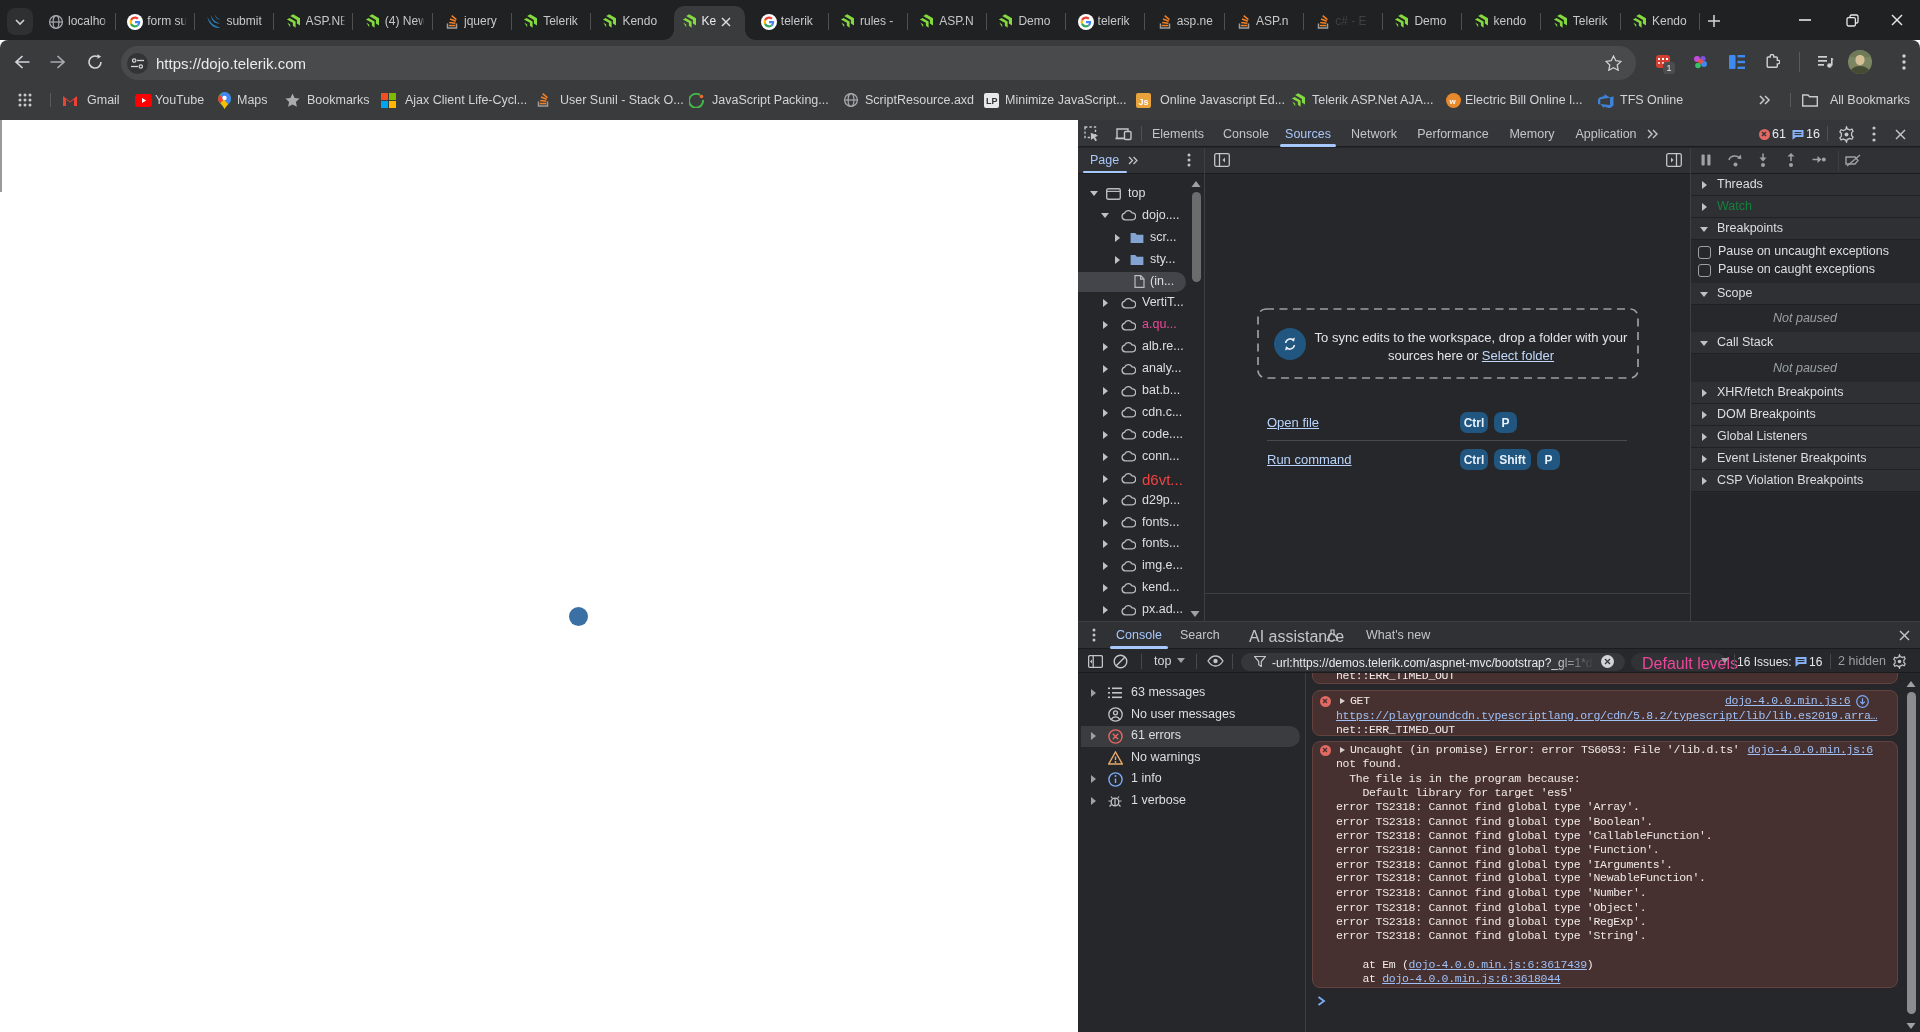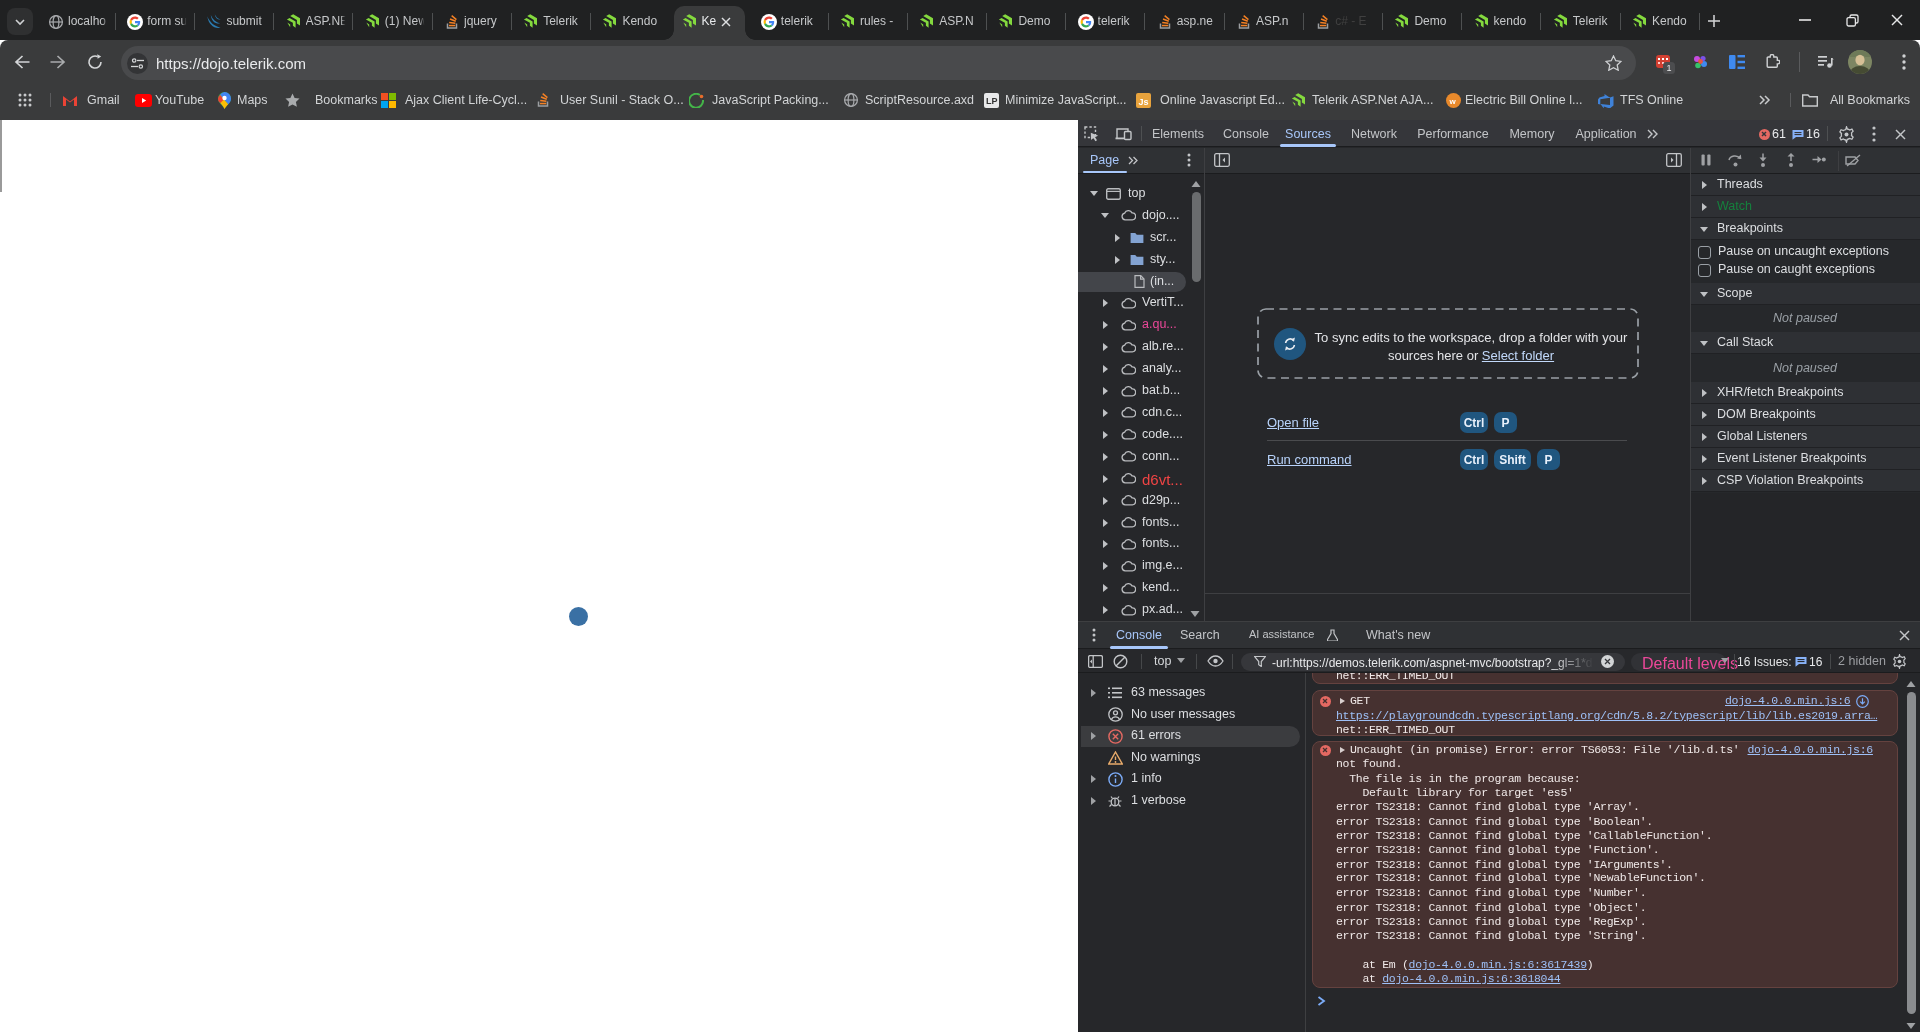--- a/index.html
+++ b/index.html
@@ -45,21 +45,21 @@
     <path d="M8.2 1.2 L15 5.2 L15 12.6 L11.9 10.5 L11.9 6.9 L5.2 3.0 Z" fill="#84d93e"></path>
     <path d="M4.6 4.9 L10.6 8.4 L10.6 14.7 L7.9 12.8 L7.9 9.8 L1.9 6.5 Z" fill="#84d93e"></path>
     <path d="M2.3 9.6 L5.2 11.4 L5.2 14.2 Z" fill="#84d93e"></path>
   </svg>
 <div class="txt fade" style="left:305.6px;top:14px;width:40px;font-size:12px;color:#c6c8ca">ASP.NE</div>
 <svg style="position:absolute;left:363.8px;top:12.5px" width="18" height="18" viewBox="0 0 18 18">
     <path d="M8.2 1.2 L15 5.2 L15 12.6 L11.9 10.5 L11.9 6.9 L5.2 3.0 Z" fill="#84d93e"></path>
     <path d="M4.6 4.9 L10.6 8.4 L10.6 14.7 L7.9 12.8 L7.9 9.8 L1.9 6.5 Z" fill="#84d93e"></path>
     <path d="M2.3 9.6 L5.2 11.4 L5.2 14.2 Z" fill="#84d93e"></path>
   </svg>
-<div class="txt fade" style="left:384.8px;top:14px;width:40px;font-size:12px;color:#c6c8ca">(1) New</div>
+<div class="txt fade" style="left:384.8px;top:14px;width:40px;font-size:12px;color:#c6c8ca">(4) New</div>
 <svg style="position:absolute;left:444.0px;top:13.5px" width="16" height="16" viewBox="0 0 16 16">
     <path d="M3.5 9.5 V14 H12.5 V9.5" fill="none" stroke="#9b9ea1" stroke-width="1.5"></path>
     <rect x="5" y="10.8" width="6.2" height="1.5" fill="#f48024"></rect>
     <rect x="5.2" y="8.1" width="6.2" height="1.5" fill="#f48024" transform="rotate(8 8 8.8)"></rect>
     <rect x="5.8" y="5.4" width="6.2" height="1.5" fill="#f48024" transform="rotate(22 9 6.1)"></rect>
     <rect x="7.0" y="2.8" width="6.2" height="1.5" fill="#f48024" transform="rotate(40 10 3.5)"></rect>
   </svg>
 <div class="txt fade" style="left:464.0px;top:14px;width:40px;font-size:12px;color:#c6c8ca">jquery</div>
 <svg style="position:absolute;left:522.2px;top:12.5px" width="18" height="18" viewBox="0 0 18 18">
     <path d="M8.2 1.2 L15 5.2 L15 12.6 L11.9 10.5 L11.9 6.9 L5.2 3.0 Z" fill="#84d93e"></path>
@@ -308,21 +308,21 @@
     <path d="M6.5 0 a6.5 6.5 0 0 1 6.5 6.5 C13 11 8.5 13 6.5 17 C4.5 13 0 11 0 6.5 A6.5 6.5 0 0 1 6.5 0 Z" fill="#34a853"></path>
     <path d="M6.5 0 a6.5 6.5 0 0 1 6.5 6.5 C13 9 11.8 10.6 10.2 12.2 L2 3 A6.5 6.5 0 0 1 6.5 0 Z" fill="#4285f4"></path>
     <path d="M2 3 L6 7.5 L10.2 12.2 C9 13.5 7.5 15 6.5 17 C5.5 14.5 3.8 12.6 2.4 11 Z" fill="#fbbc05"></path>
     <path d="M2 3 A 6.5 6.5 0 0 0 0 6.5 C0 9 1.2 10.2 2.4 11 L6 7.5 Z" fill="#ea4335"></path>
     <circle cx="6.5" cy="6" r="2.2" fill="#fff"></circle>
   </svg>
 <div class="txt" style="left:237.0px;top:93px;font-size:12.5px;color:#d2d4d6">Maps</div>
 <svg style="position:absolute;left:284.5px;top:93.0px" width="15" height="14" viewBox="0 0 15 14">
     <path d="M7.5 0.5 L9.6 5 L14.5 5.6 L10.9 9 L11.9 13.8 L7.5 11.4 L3.1 13.8 L4.1 9 L0.5 5.6 L5.4 5 Z" fill="#a9abad"></path>
   </svg>
-<div class="txt" style="left:315px;top:93px;font-size:12.5px;color:#d2d4d6">Bookmarks</div>
+<div class="txt" style="left:307.0px;top:93px;font-size:12.5px;color:#d2d4d6">Bookmarks</div>
 <svg style="position:absolute;left:380.5px;top:92.5px" width="15" height="15" viewBox="0 0 15 15">
     <rect width="7" height="7" fill="#f25022"></rect>
     <rect x="8" width="7" height="7" fill="#7fba00"></rect>
     <rect y="8" width="7" height="7" fill="#00a4ef"></rect>
     <rect x="8" y="8" width="7" height="7" fill="#ffb900"></rect>
   </svg>
 <div class="txt" style="left:405.0px;top:93px;font-size:12.5px;color:#d2d4d6">Ajax Client Life-Cycl...</div>
 <svg style="position:absolute;left:535.0px;top:92.0px" width="16" height="16" viewBox="0 0 16 16">
     <path d="M3.5 9.5 V14 H12.5 V9.5" fill="none" stroke="#9b9ea1" stroke-width="1.5"></path>
     <rect x="5" y="10.8" width="6.2" height="1.5" fill="#f48024"></rect>
@@ -652,21 +652,21 @@
 <div class="a" style="left:1078px;top:621px;width:842px;height:411px;background:#26272a;border-top:1px solid #3e3f41"></div>
 <div class="a" style="left:1078px;top:622px;width:842px;height:27px;background:#2f3134;border-bottom:1px solid #1b1c1e"></div>
 <svg style="position:absolute;left:1092.0px;top:628.0px" width="4" height="14" viewBox="0 0 4 14">
     <circle cx="2" cy="2" r="1.5" fill="#c3c5c8"></circle>
     <circle cx="2" cy="7" r="1.5" fill="#c3c5c8"></circle>
     <circle cx="2" cy="12" r="1.5" fill="#c3c5c8"></circle>
   </svg>
 <div class="txt" style="left:1116px;top:628px;font-size:12.5px;color:#a8c7fa">Console</div>
 <div class="a" style="left:1110px;top:646px;width:58px;height:2.5px;border-radius:2px;background:#a8c7fa"></div>
 <div class="txt" style="left:1180px;top:628px;font-size:12.5px;color:#c3c5c8">Search</div>
-<div class="txt" style="left:1249px;top:628px;font-size:11px;color:#c3c5c8">AI assistance</div>
+<div class="txt" style="left:1249px;top:628px;font-size:16px;color:#c3c5c8">AI assistance</div>
 <svg style="position:absolute;left:1326.5px;top:629.0px" width="11" height="12" viewBox="0 0 11 12">
     <path d="M4 1 H7 V4.5 L10.5 10.5 a1 1 0 0 1-.9 1.5 H1.4 a1 1 0 0 1-.9-1.5 L4 4.5 Z" fill="none" stroke="#c3c5c8" stroke-width="1.2"></path>
   </svg>
 <div class="txt" style="left:1366px;top:628px;font-size:12.5px;color:#c3c5c8">What's new</div>
 <svg style="position:absolute;left:1898.5px;top:629.5px" width="11" height="11" viewBox="0 0 11 11">
     <line x1="1" y1="1" x2="10" y2="10" stroke="#c3c5c8" stroke-width="1.4"></line>
     <line x1="10" y1="1" x2="1" y2="10" stroke="#c3c5c8" stroke-width="1.4"></line>
   </svg>
 <div class="a" style="left:1078px;top:650px;width:842px;height:23px;background:#27282b;border-bottom:1px solid #1b1c1e"></div>
 <svg style="position:absolute;left:1087.5px;top:654.5px" width="15" height="13" viewBox="0 0 15 13">

